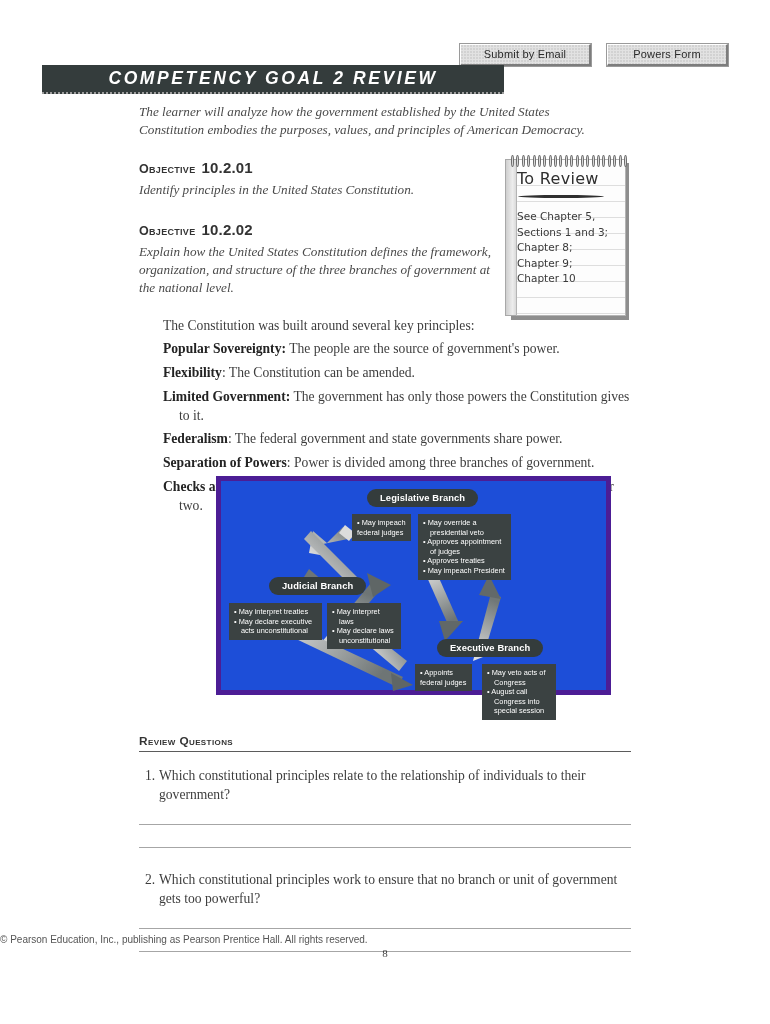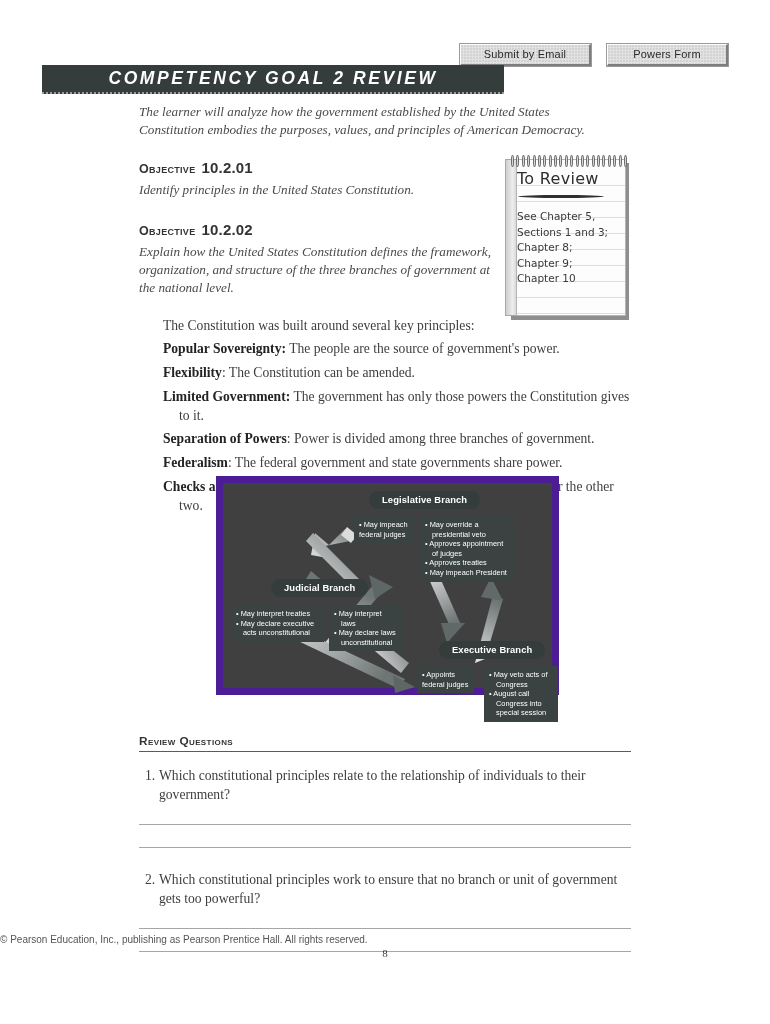--- a/index.html
+++ b/index.html
@@ -240,24 +240,24 @@
     font-style: italic;
     font-weight: bold;
     font-size: 17px;
     color: #30383c;
     letter-spacing: 0.2px;
   }
   .diagram-frame {
     position: absolute;
     left: 216px;
     top: 476px;
-    width: 343px;
+    width: 395px;
     height: 219px;
-    border: 7px solid #4c1d95;
-    background: #404040;
+    border: 5px solid #4c1d95;
+    background: #1d4ed8;
     box-sizing: border-box;
   }
   .diagram-frame svg { position: absolute; left: 0; top: 0; }
   .branch-pill {
     position: absolute;
     background: #343c3c;
     color: #ffffff;
     font-family: "Liberation Sans", sans-serif;
     font-weight: bold;
     font-size: 9.4px;
@@ -383,24 +383,24 @@
       <div class="principle">
         <b>Popular Sovereignty:</b><span> The people are the source of government's power.</span>
       </div>
       <div class="principle">
         <b>Flexibility</b><span>: The Constitution can be amended.</span>
       </div>
       <div class="principle">
         <b>Limited Government:</b><span> The government has only those powers the Constitution gives to it.</span>
       </div>
       <div class="principle">
+        <b>Federalism</b><span>: The federal government and state governments share power.</span>
+      </div>
+      <div class="principle">
         <b>Separation of Powers</b><span>: Power is divided among three branches of government.</span>
-      </div>
-      <div class="principle">
-        <b>Federalism</b><span>: The federal government and state governments share power.</span>
       </div>
       <div class="principle">
         <b>Checks and Balances:</b><span> Each branch of government has some power over the other two.</span>
       </div>
     </div>
 
     <div class="diagram-title">Checks and Balances</div>
   </div>
 
   <div class="notepad">

